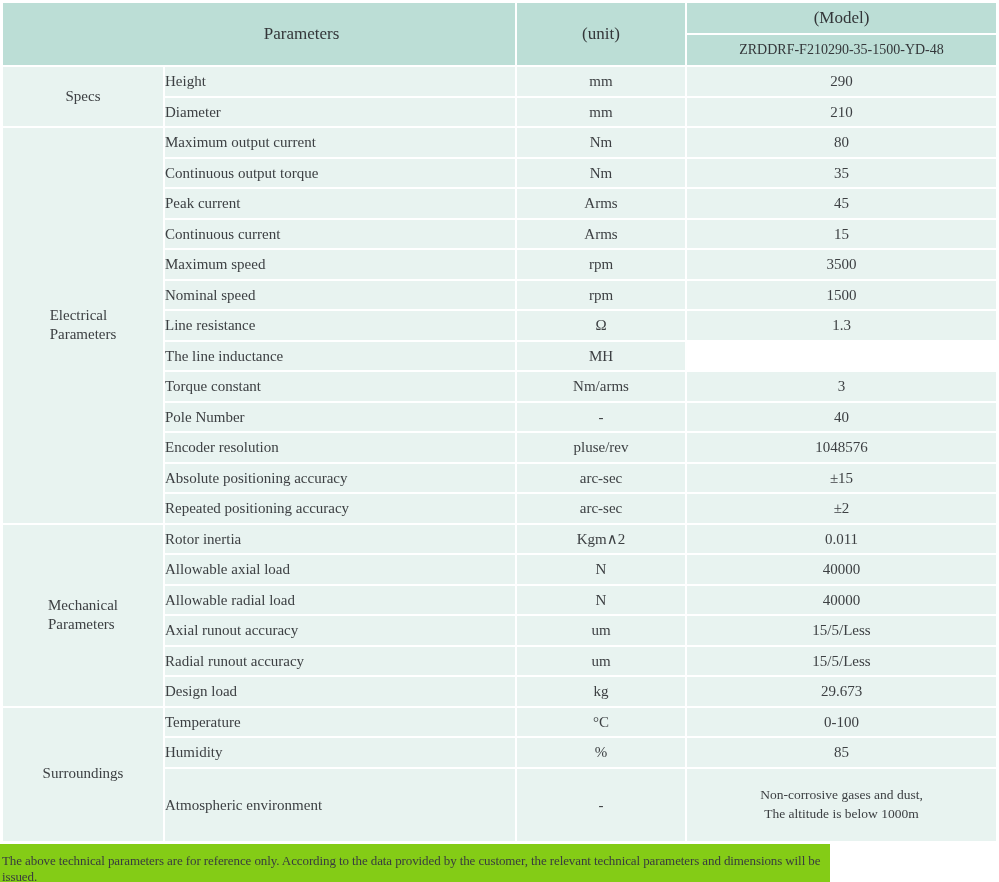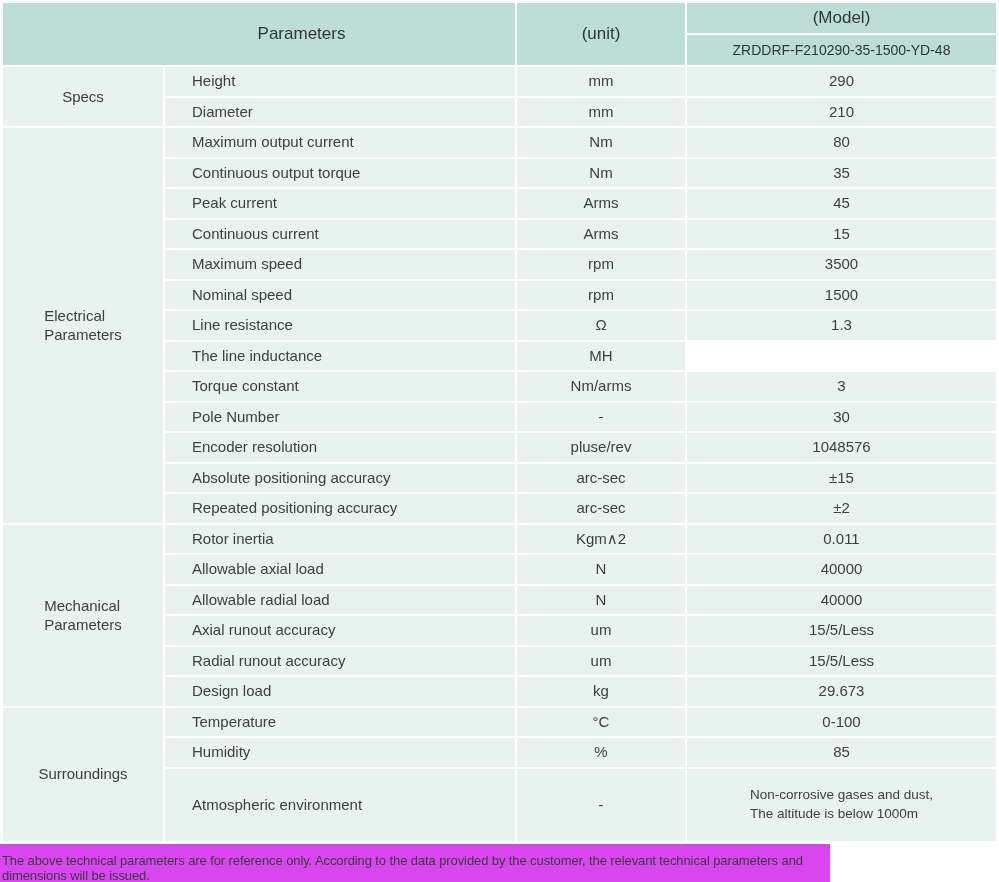--- a/index.html
+++ b/index.html
@@ -4,22 +4,23 @@
 <style>
   html, body {
     margin: 0;
     padding: 0;
     background: #ffffff;
     font-family: "Liberation Sans", "DejaVu Sans", sans-serif;
   }
   .page {
     width: 830px;
     height: 882px;
-    background: #d946ef;
+    background: #84cc16;
     box-sizing: border-box;
+    font-family: Liberation Serif, serif;
   }
   .spec-table {
     display: grid;
     grid-template-columns: 160px 350px 168px 309px;
     grid-template-rows: 30px 30px repeat(23, 28.5px) 72px;
     gap: 2px;
     padding: 3px;
     width: 993px;
     background: #ffffff;
   }
@@ -45,26 +46,26 @@
   .model-num {
     font-size: 14px;
   }
   .section-label {
     text-align: left;
     white-space: pre-line;
     line-height: 1.3;
   }
   .p {
     justify-content: flex-start;
-    padding-left: 27px;
     text-align: left;
   }
   .two-line {
     white-space: pre-line;
     font-size: 13.5px;
+    text-align: center;
     line-height: 1.4;
   }
   .footer-note {
     margin: 9px 2px 0 2px;
     font-size: 13px;
     color: #393c3e;
     letter-spacing: -0.1px;
   }
 </style>
 </head>
@@ -123,21 +124,21 @@
 
     <div class="cell c p" style="grid-area:12/2">The line inductance</div>
     <div class="cell c" style="grid-area:12/3">MH</div>
 
     <div class="cell c p" style="grid-area:13/2">Torque constant</div>
     <div class="cell c" style="grid-area:13/3">Nm/arms</div>
     <div class="cell c" style="grid-area:13/4">3</div>
 
     <div class="cell c p" style="grid-area:14/2">Pole Number</div>
     <div class="cell c" style="grid-area:14/3">-</div>
-    <div class="cell c" style="grid-area:14/4">30</div>
+    <div class="cell c" style="grid-area:14/4">40</div>
 
     <div class="cell c p" style="grid-area:15/2">Encoder resolution</div>
     <div class="cell c" style="grid-area:15/3">pluse/rev</div>
     <div class="cell c" style="grid-area:15/4">1048576</div>
 
     <div class="cell c p" style="grid-area:16/2">Absolute positioning accuracy</div>
     <div class="cell c" style="grid-area:16/3">arc-sec</div>
     <div class="cell c" style="grid-area:16/4">±15</div>
 
     <div class="cell c p" style="grid-area:17/2">Repeated positioning accuracy</div>

